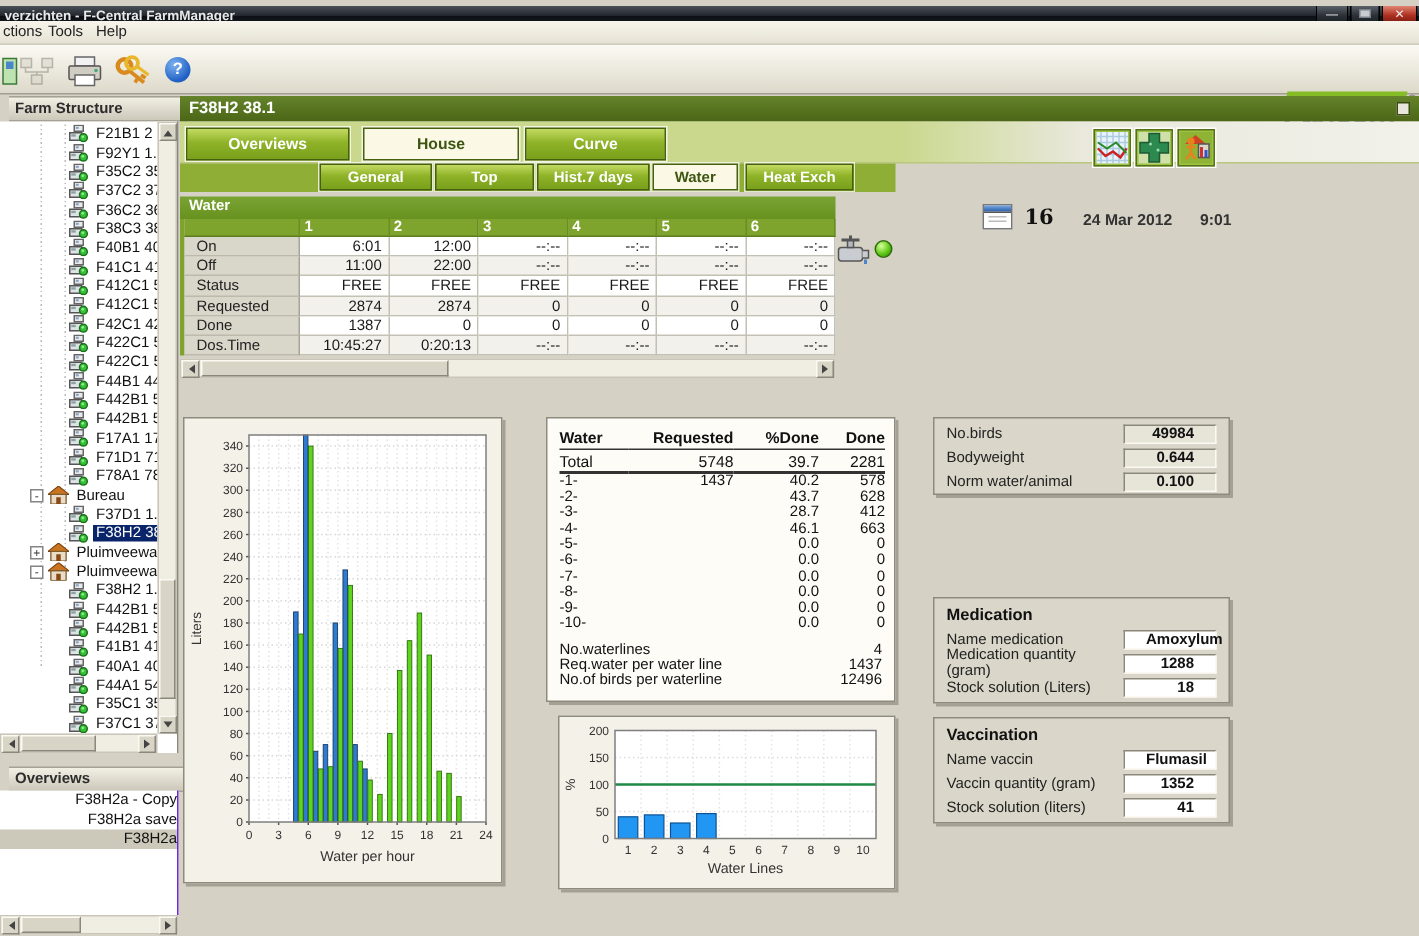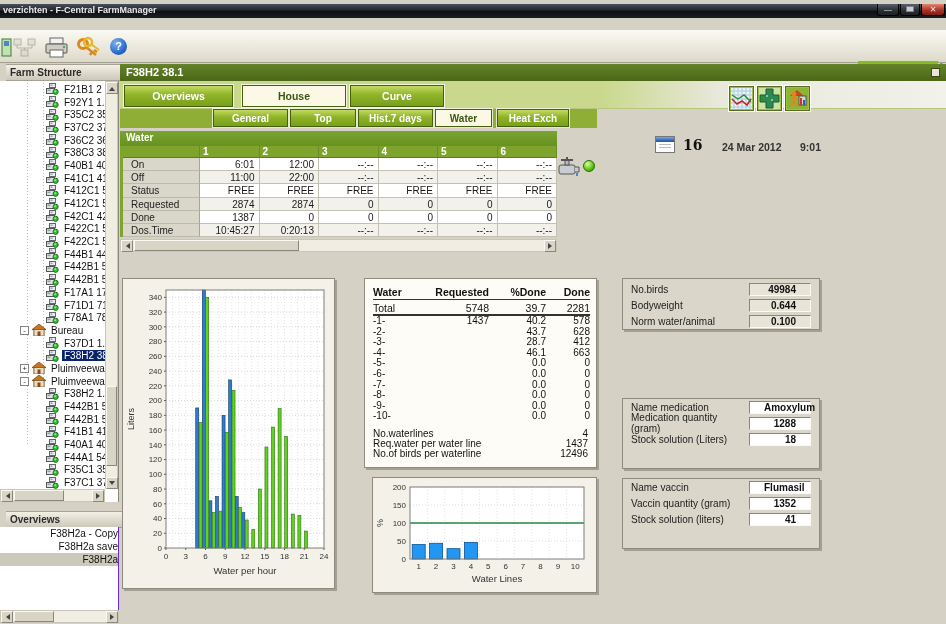--- a/index.html
+++ b/index.html
@@ -141,20 +141,25 @@
 
 <div id="app">
 
   <div class="titlebar">
     <span class="title">verzichten - F-Central FarmManager</span>
     <div class="winbtn min">—</div>
     <div class="winbtn mid"><span class="midglyph"></span></div>
     <div class="winbtn close">✕</div>
   </div>
 
+  <div class="menubar">
+    <span class="menu-item" style="left:2px">ctions</span>
+    <span class="menu-item" style="left:32px">Tools</span>
+    <span class="menu-item" style="left:64px">Help</span>
+  </div>
 
   <div class="toolbar">
     <div class="tbicon" style="left:-14px">
       <svg width="26" height="24">
           <rect x="16" y="3" width="9" height="17" fill="#bfe3b0" stroke="#3a7a3a"></rect>
           <rect x="18" y="5" width="5" height="5" fill="#4a86c8"></rect>
         </svg>
     </div>
     <div class="tbicon" style="left:12px;opacity:.55">
       <svg width="26" height="24">
@@ -1029,37 +1034,39 @@
         <div class="plabel">Bodyweight</div>
         <div class="pbox grey">0.644</div>
       </div>
       <div class="prow">
         <div class="plabel">Norm water/animal</div>
         <div class="pbox grey">0.100</div>
       </div>
     </div>
 
   <div class="cpanel beige-panel" style="left:622px;top:398px;width:198px;height:71px">
+    <div class="ppanel-title">Medication</div>
     <div id="medrows">
         <div class="prow">
           <div class="plabel">Name medication</div>
           <div class="pbox white">Amoxylum</div>
         </div>
         <div class="prow">
           <div class="plabel">Medication quantity (gram)</div>
           <div class="pbox white">1288</div>
         </div>
         <div class="prow">
           <div class="plabel">Stock solution (Liters)</div>
           <div class="pbox white">18</div>
         </div>
       </div>
   </div>
 
   <div class="cpanel beige-panel" style="left:622px;top:478px;width:198px;height:71px">
+    <div class="ppanel-title">Vaccination</div>
     <div id="vacrows">
         <div class="prow">
           <div class="plabel">Name vaccin</div>
           <div class="pbox white">Flumasil</div>
         </div>
         <div class="prow">
           <div class="plabel">Vaccin quantity (gram)</div>
           <div class="pbox white">1352</div>
         </div>
         <div class="prow">

